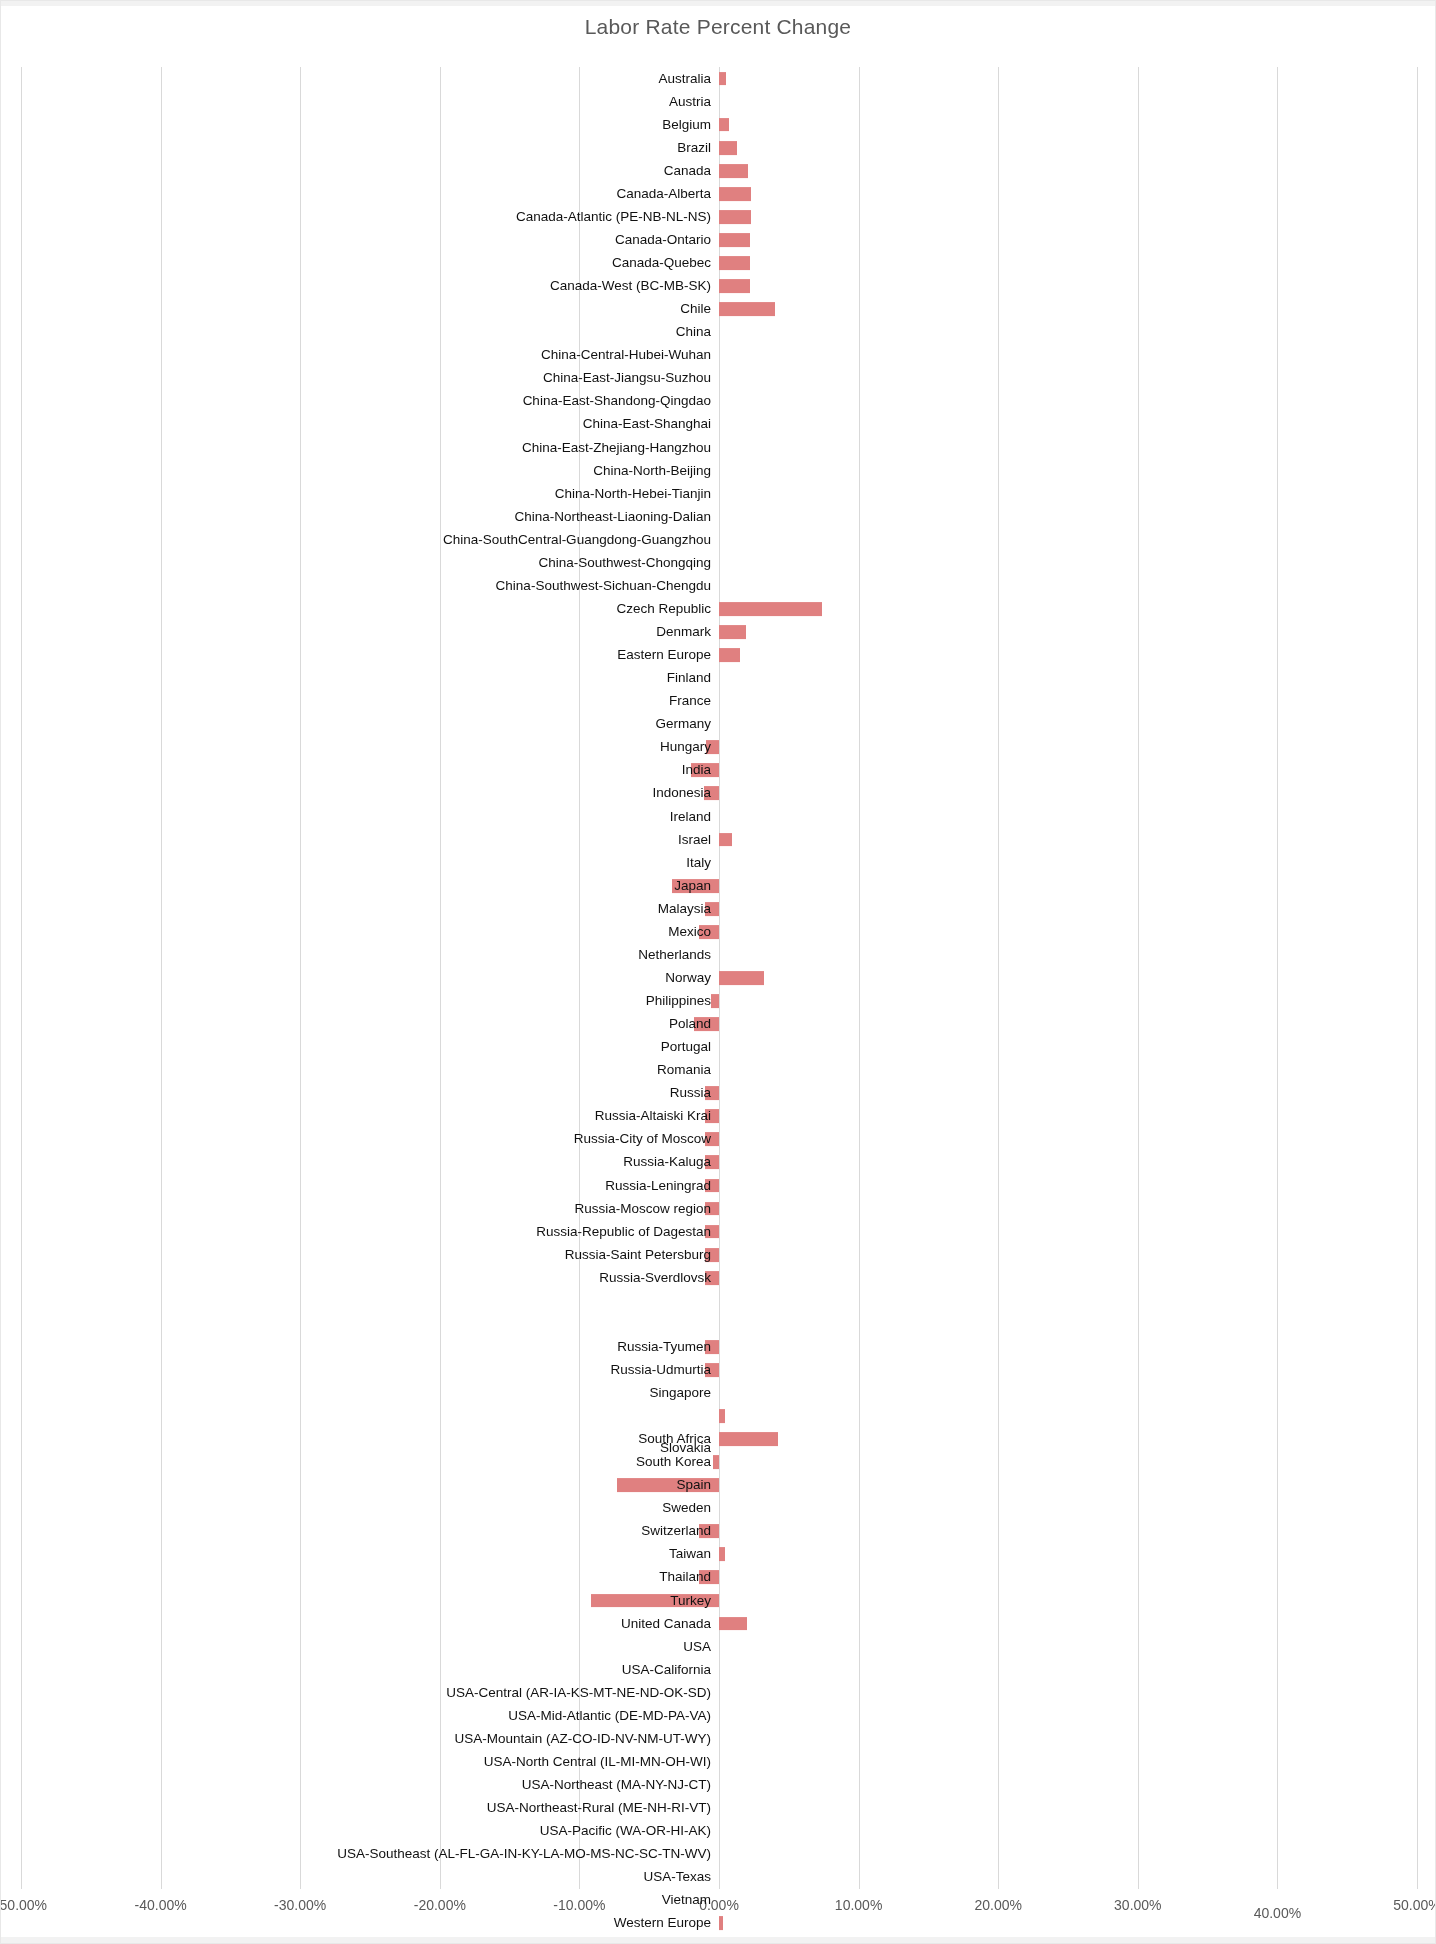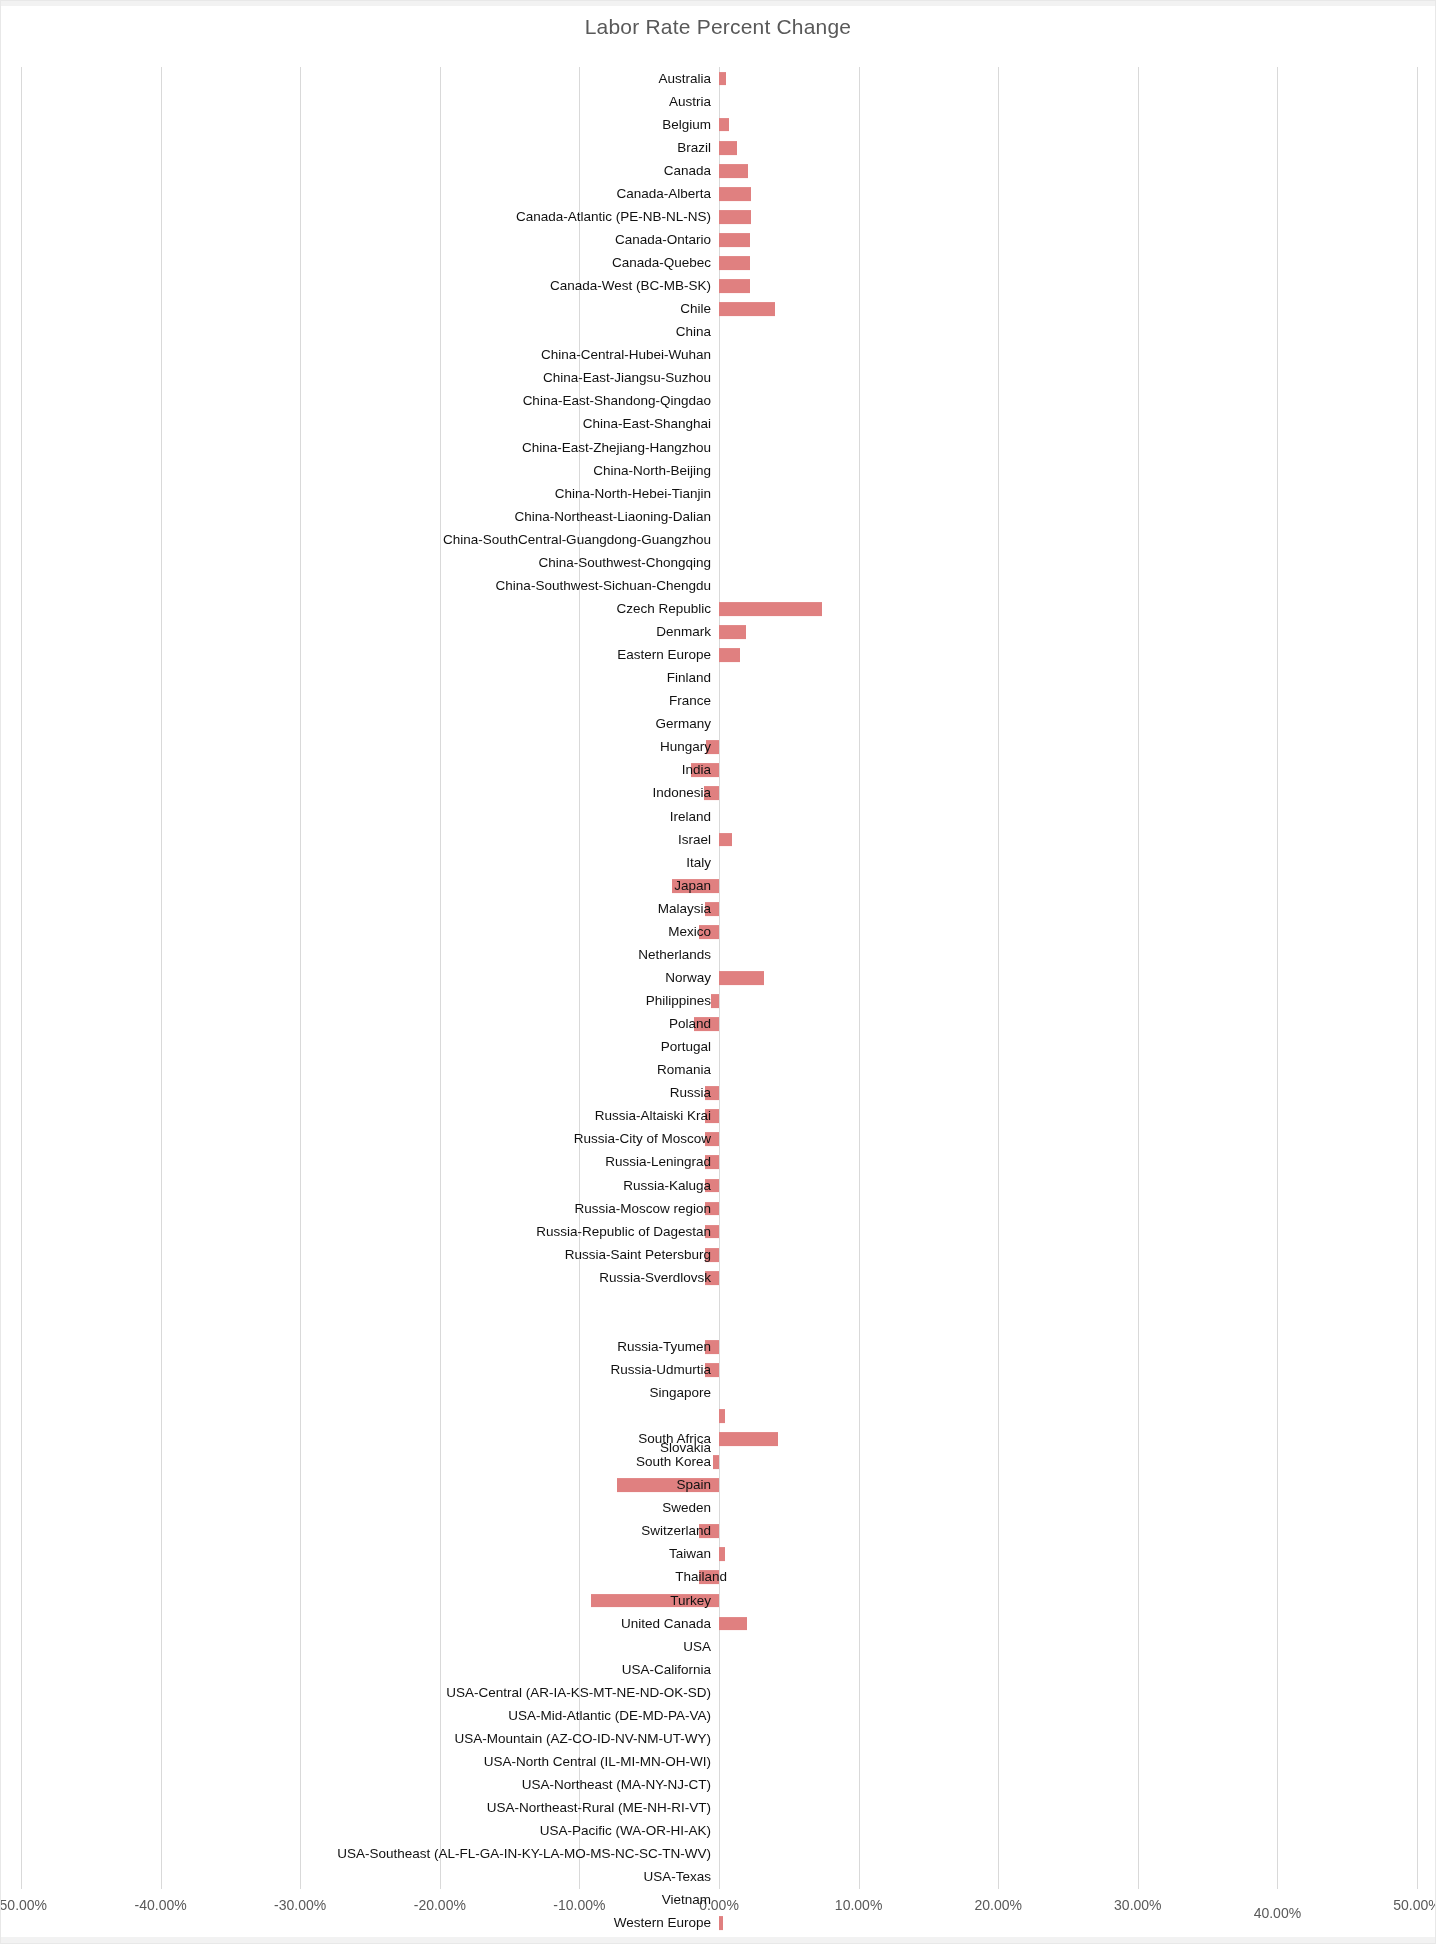--- a/index.html
+++ b/index.html
@@ -285,25 +285,25 @@
         <div class="row" style="height: 23.0633px;">
           <div class="bar" style="left: 684.04px; width: 13.96px; background: rgb(224, 128, 128); height: 13.838px;"></div>
           <div class="row-label" style="right: 702px;">Russia-Altaiski Krai</div>
         </div>
         <div class="row" style="height: 23.0633px;">
           <div class="bar" style="left: 684.04px; width: 13.96px; background: rgb(224, 128, 128); height: 13.838px;"></div>
           <div class="row-label" style="right: 702px;">Russia-City of Moscow</div>
         </div>
         <div class="row" style="height: 23.0633px;">
           <div class="bar" style="left: 684.04px; width: 13.96px; background: rgb(224, 128, 128); height: 13.838px;"></div>
+          <div class="row-label" style="right: 702px;">Russia-Kaluga</div>
+        </div>
+        <div class="row" style="height: 23.0633px;">
+          <div class="bar" style="left: 684.04px; width: 13.96px; background: rgb(224, 128, 128); height: 13.838px;"></div>
           <div class="row-label" style="right: 702px;">Russia-Leningrad</div>
-        </div>
-        <div class="row" style="height: 23.0633px;">
-          <div class="bar" style="left: 684.04px; width: 13.96px; background: rgb(224, 128, 128); height: 13.838px;"></div>
-          <div class="row-label" style="right: 702px;">Russia-Kaluga</div>
         </div>
         <div class="row" style="height: 23.0633px;">
           <div class="bar" style="left: 684.04px; width: 13.96px; background: rgb(224, 128, 128); height: 13.838px;"></div>
           <div class="row-label" style="right: 702px;">Russia-Moscow region</div>
         </div>
         <div class="row" style="height: 23.0633px;">
           <div class="bar" style="left: 684.04px; width: 13.96px; background: rgb(224, 128, 128); height: 13.838px;"></div>
           <div class="row-label" style="right: 702px;">Russia-Republic of Dagestan</div>
         </div>
         <div class="row" style="height: 23.0633px;">
@@ -345,21 +345,21 @@
           <div class="row-label" style="right: 702px;">Sweden</div>
         </div>
         <div class="row" style="height: 23.0633px;">
           <div class="bar" style="left: 678.456px; width: 19.544px; background: rgb(224, 128, 128); height: 13.838px;"></div>
           <div class="row-label" style="right: 702px;">Switzerland</div>
         </div>
         <div class="row" style="height: 23.0633px;">
           <div class="bar" style="left: 698px; width: 5.584px; background: rgb(224, 128, 128); height: 13.838px;"></div>
           <div class="row-label" style="right: 702px;">Taiwan</div>
         </div>
-        <div class="row" style="height: 23.0633px; padding-left: 16px;">
+        <div class="row" style="height: 23.0633px;">
           <div class="bar" style="left: 678.456px; width: 19.544px; background: rgb(224, 128, 128); height: 13.838px;"></div>
           <div class="row-label" style="right: 702px;">Thailand</div>
         </div>
         <div class="row" style="height: 23.0633px;">
           <div class="bar" style="left: 569.568px; width: 128.432px; background: rgb(224, 128, 128); height: 13.838px;"></div>
           <div class="row-label" style="right: 702px;">Turkey</div>
         </div>
         <div class="row" style="height: 23.0633px;">
           <div class="bar" style="left: 698px; width: 27.92px; background: rgb(224, 128, 128); height: 13.838px;"></div>
           <div class="row-label" style="right: 702px;">United Canada</div>

